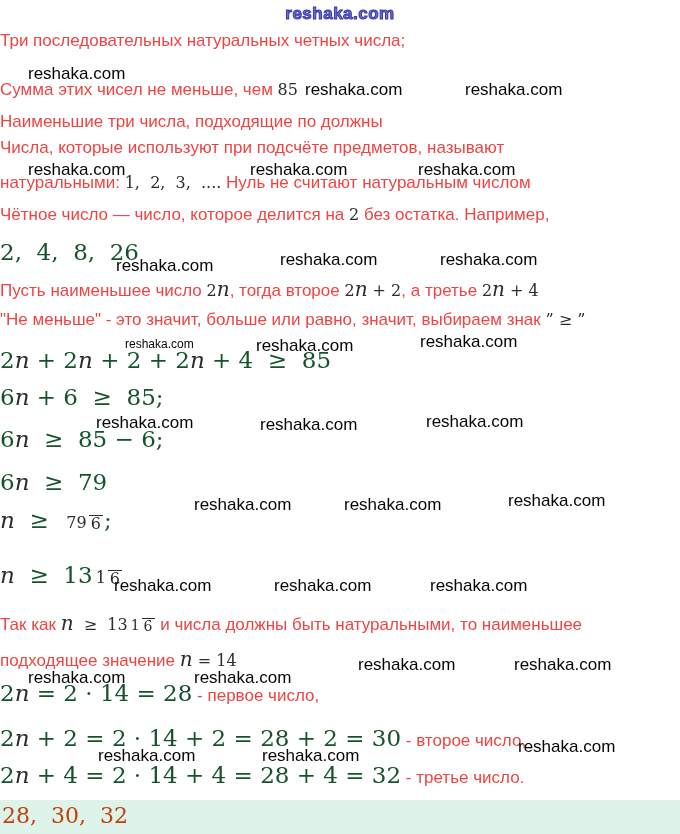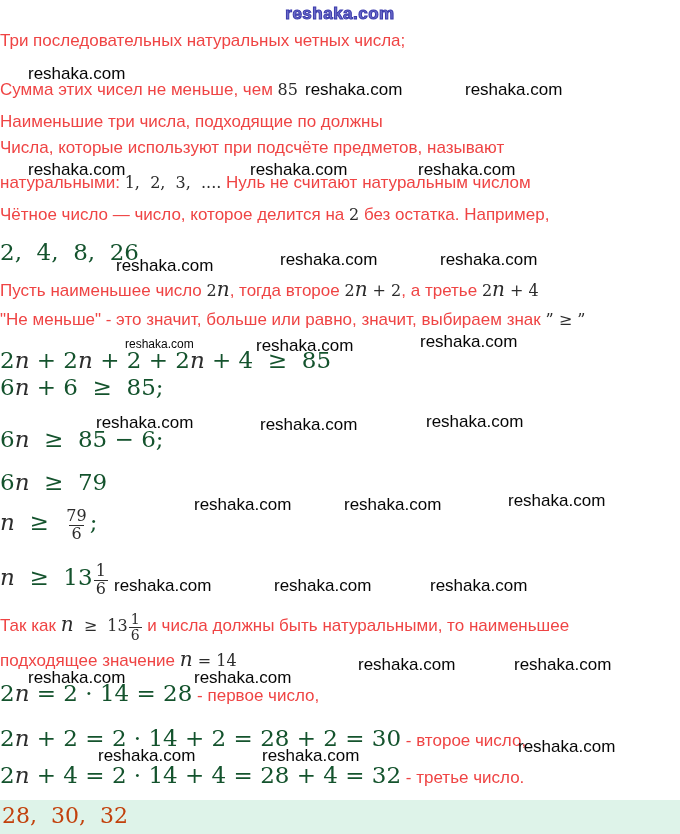--- a/index.html
+++ b/index.html
@@ -6,21 +6,21 @@
   #page{position:relative;width:680px;height:834px;overflow:hidden;background:#ffffff;
         font-family:"Liberation Sans",sans-serif;}
   
   .content-line{position:absolute;left:0;white-space:pre;line-height:1.12;color:#3e3e3e;}
   .seg-s {font-family:"Liberation Sans",sans-serif;font-size:17px;color:#ef4444;}
   .seg-m {font-family:"DejaVu Serif",serif;font-size:23px;color:#14532d;}
   .seg-mi{font-family:"DejaVu Serif",serif;font-size:16px;color:#2c2c2c;margin-top:32px;}
   .seg-v {font-family:"DejaVu Serif",serif;font-style:italic;font-size:23px;color:#2c2c2c;}
   .seg-vi{font-family:"DejaVu Serif",serif;font-style:italic;font-size:20px;color:#2c2c2c;}
   
-  .frac{display:inline-flex;flex-direction:column;align-items:center;vertical-align:middle;
+  .frac{display:inline-flex;flex-direction:row;align-items:center;vertical-align:middle;
         line-height:1.05;margin:0 1px;}
   .fnum{padding:0 2px;}
   .fden{padding:0 2px;border-top:1.4px solid #2c2c2c;}
   .frac-lg .fnum,.frac-lg .fden{font-family:"DejaVu Serif",serif;font-size:16px;color:#2c2c2c;}
   .frac-sm .fnum,.frac-sm .fden{font-family:"DejaVu Serif",serif;font-size:14px;color:#2c2c2c;}
   
   .wm{position:absolute;font-family:"Liberation Sans",sans-serif;font-size:17px;
       color:#060606;white-space:nowrap;}
   .wm-sm{font-size:12px;}
   .wm-top{position:absolute;top:4px;left:50%;transform:translateX(-50%);
@@ -41,21 +41,21 @@
       <div class="content-line" style="top: 31px;"><span class="seg-s">Три последовательных натуральных четных числа;</span></div>
       <div class="content-line" style="top: 80px;"><span class="seg-s">Сумма этих чисел не меньше, чем </span><span class="seg-mi">85</span></div>
       <div class="content-line" style="top: 112px;"><span class="seg-s">Наименьшие три числа, подходящие по должны</span></div>
       <div class="content-line" style="top: 138px;"><span class="seg-s">Числа, которые используют при подсчёте предметов, называют</span></div>
       <div class="content-line" style="top: 173px;"><span class="seg-s">натуральными: </span><span class="seg-mi">1,  2,  3,  ....</span><span class="seg-s"> Нуль не считают натуральным числом</span></div>
       <div class="content-line" style="top: 205px;"><span class="seg-s">Чётное число — число, которое делится на </span><span class="seg-mi">2</span><span class="seg-s"> без остатка. Например,</span></div>
       <div class="content-line" style="top: 240px;"><span class="seg-m">2,  4,  8,  26</span></div>
       <div class="content-line" style="top: 278px;"><span class="seg-s">Пусть наименьшее число </span><span class="seg-mi">2</span><span class="seg-vi">n</span><span class="seg-s">, тогда второе </span><span class="seg-mi">2</span><span class="seg-vi">n</span><span class="seg-mi"> + 2</span><span class="seg-s">, а третье </span><span class="seg-mi">2</span><span class="seg-vi">n</span><span class="seg-mi"> + 4</span></div>
       <div class="content-line" style="top: 310px;"><span class="seg-s">"Не меньше" - это значит, больше или равно, значит, выбираем знак </span><span class="seg-mi">” ≥ ”</span></div>
       <div class="content-line" style="top: 348px;"><span class="seg-m">2</span><span class="seg-v">n</span><span class="seg-m"> + 2</span><span class="seg-v">n</span><span class="seg-m"> + 2 + 2</span><span class="seg-v">n</span><span class="seg-m"> + 4  ≥  85</span></div>
-      <div class="content-line" style="top: 375px;"><span class="seg-m">6</span><span class="seg-v">n</span><span class="seg-m"> + 6  ≥  85;</span></div>
+      <div class="content-line" style="top: 385px;"><span class="seg-m">6</span><span class="seg-v">n</span><span class="seg-m"> + 6  ≥  85;</span></div>
       <div class="content-line" style="top: 427px;"><span class="seg-m">6</span><span class="seg-v">n</span><span class="seg-m">  ≥  85 − 6;</span></div>
       <div class="content-line" style="top: 470px;"><span class="seg-m">6</span><span class="seg-v">n</span><span class="seg-m">  ≥  79</span></div>
       <div class="content-line" style="top: 508px;"><span class="seg-v">n</span><span class="seg-m">  ≥  </span><span class="frac frac-lg"><span class="fnum">79</span><span class="fden">6</span></span><span class="seg-m">;</span></div>
       <div class="content-line" style="top: 563px;"><span class="seg-v">n</span><span class="seg-m">  ≥  13</span><span class="frac frac-lg"><span class="fnum">1</span><span class="fden">6</span></span></div>
       <div class="content-line" style="top: 612px;"><span class="seg-s">Так как </span><span class="seg-vi">n</span><span class="seg-mi">  ≥  13</span><span class="frac frac-sm"><span class="fnum">1</span><span class="fden">6</span></span><span class="seg-s"> и числа должны быть натуральными, то наименьшее</span></div>
       <div class="content-line" style="top: 648px;"><span class="seg-s">подходящее значение </span><span class="seg-vi">n</span><span class="seg-mi"> = 14</span></div>
       <div class="content-line" style="top: 681px;"><span class="seg-m">2</span><span class="seg-v">n</span><span class="seg-m"> = 2 · 14 = 28</span><span class="seg-s"> - первое число,</span></div>
       <div class="content-line" style="top: 726px;"><span class="seg-m">2</span><span class="seg-v">n</span><span class="seg-m"> + 2 = 2 · 14 + 2 = 28 + 2 = 30</span><span class="seg-s"> - второе число,</span></div>
       <div class="content-line" style="top: 763px;"><span class="seg-m">2</span><span class="seg-v">n</span><span class="seg-m"> + 4 = 2 · 14 + 4 = 28 + 4 = 32</span><span class="seg-s"> - третье число.</span></div>
     </div>

